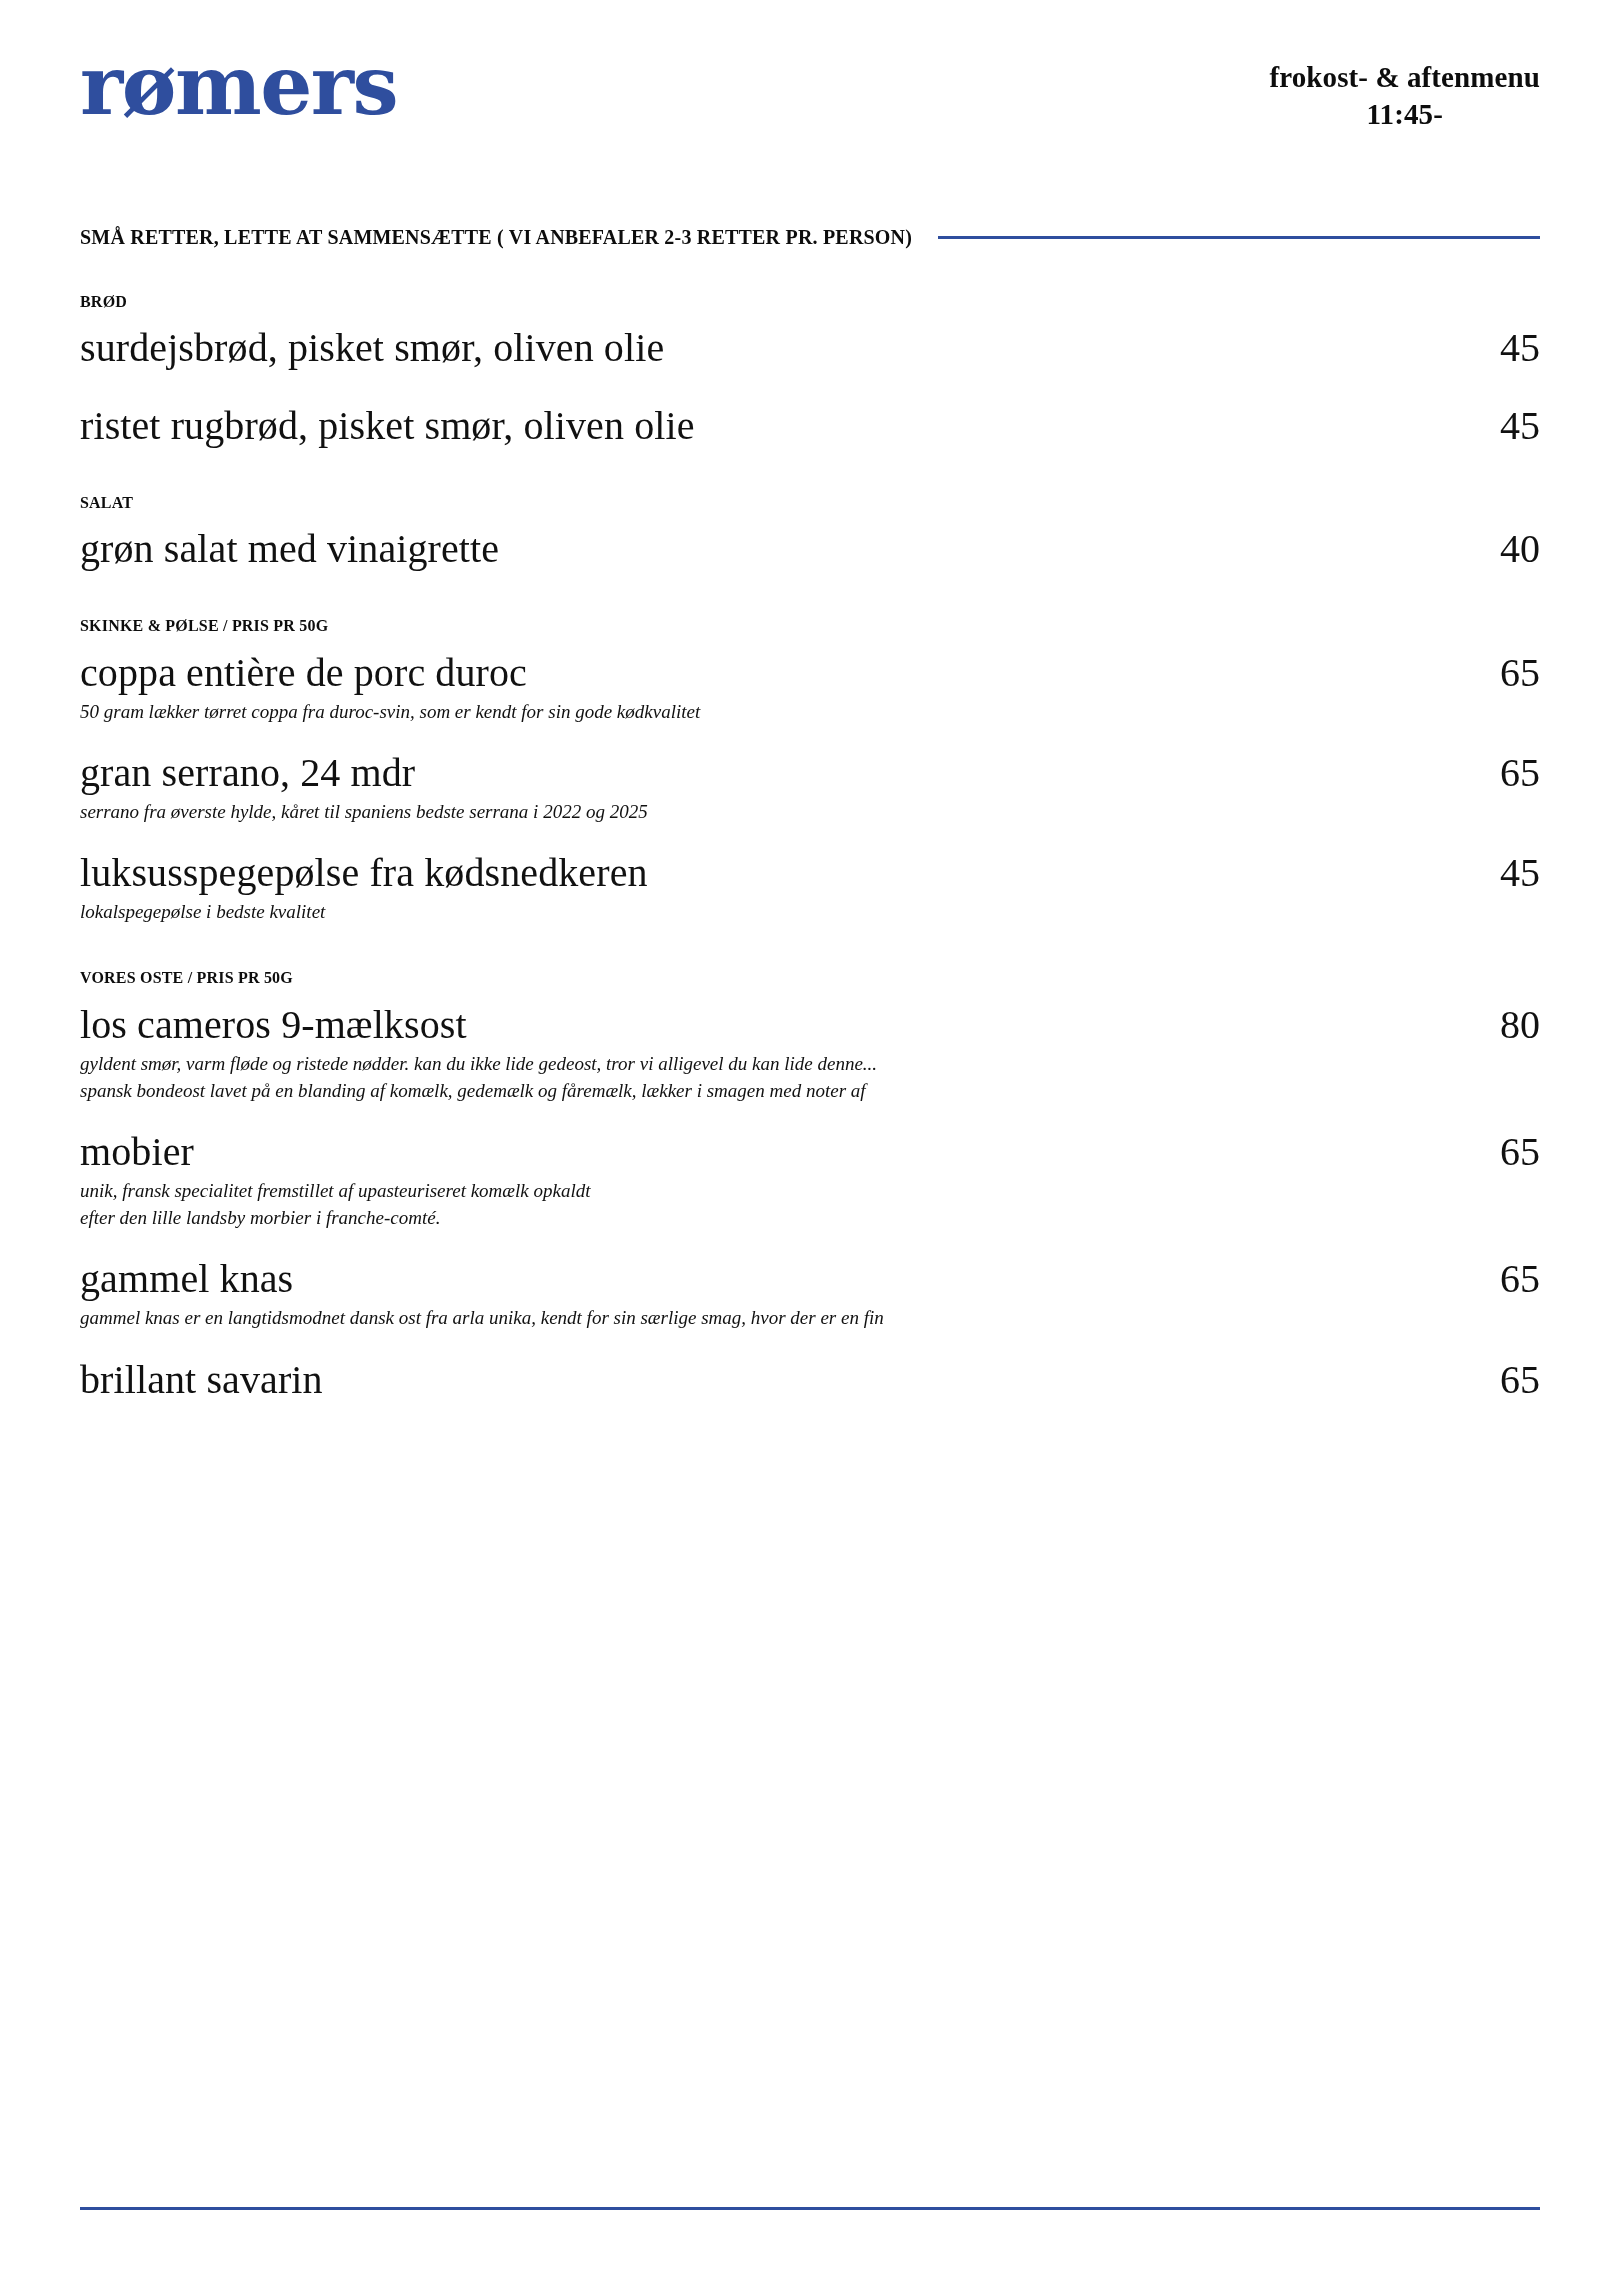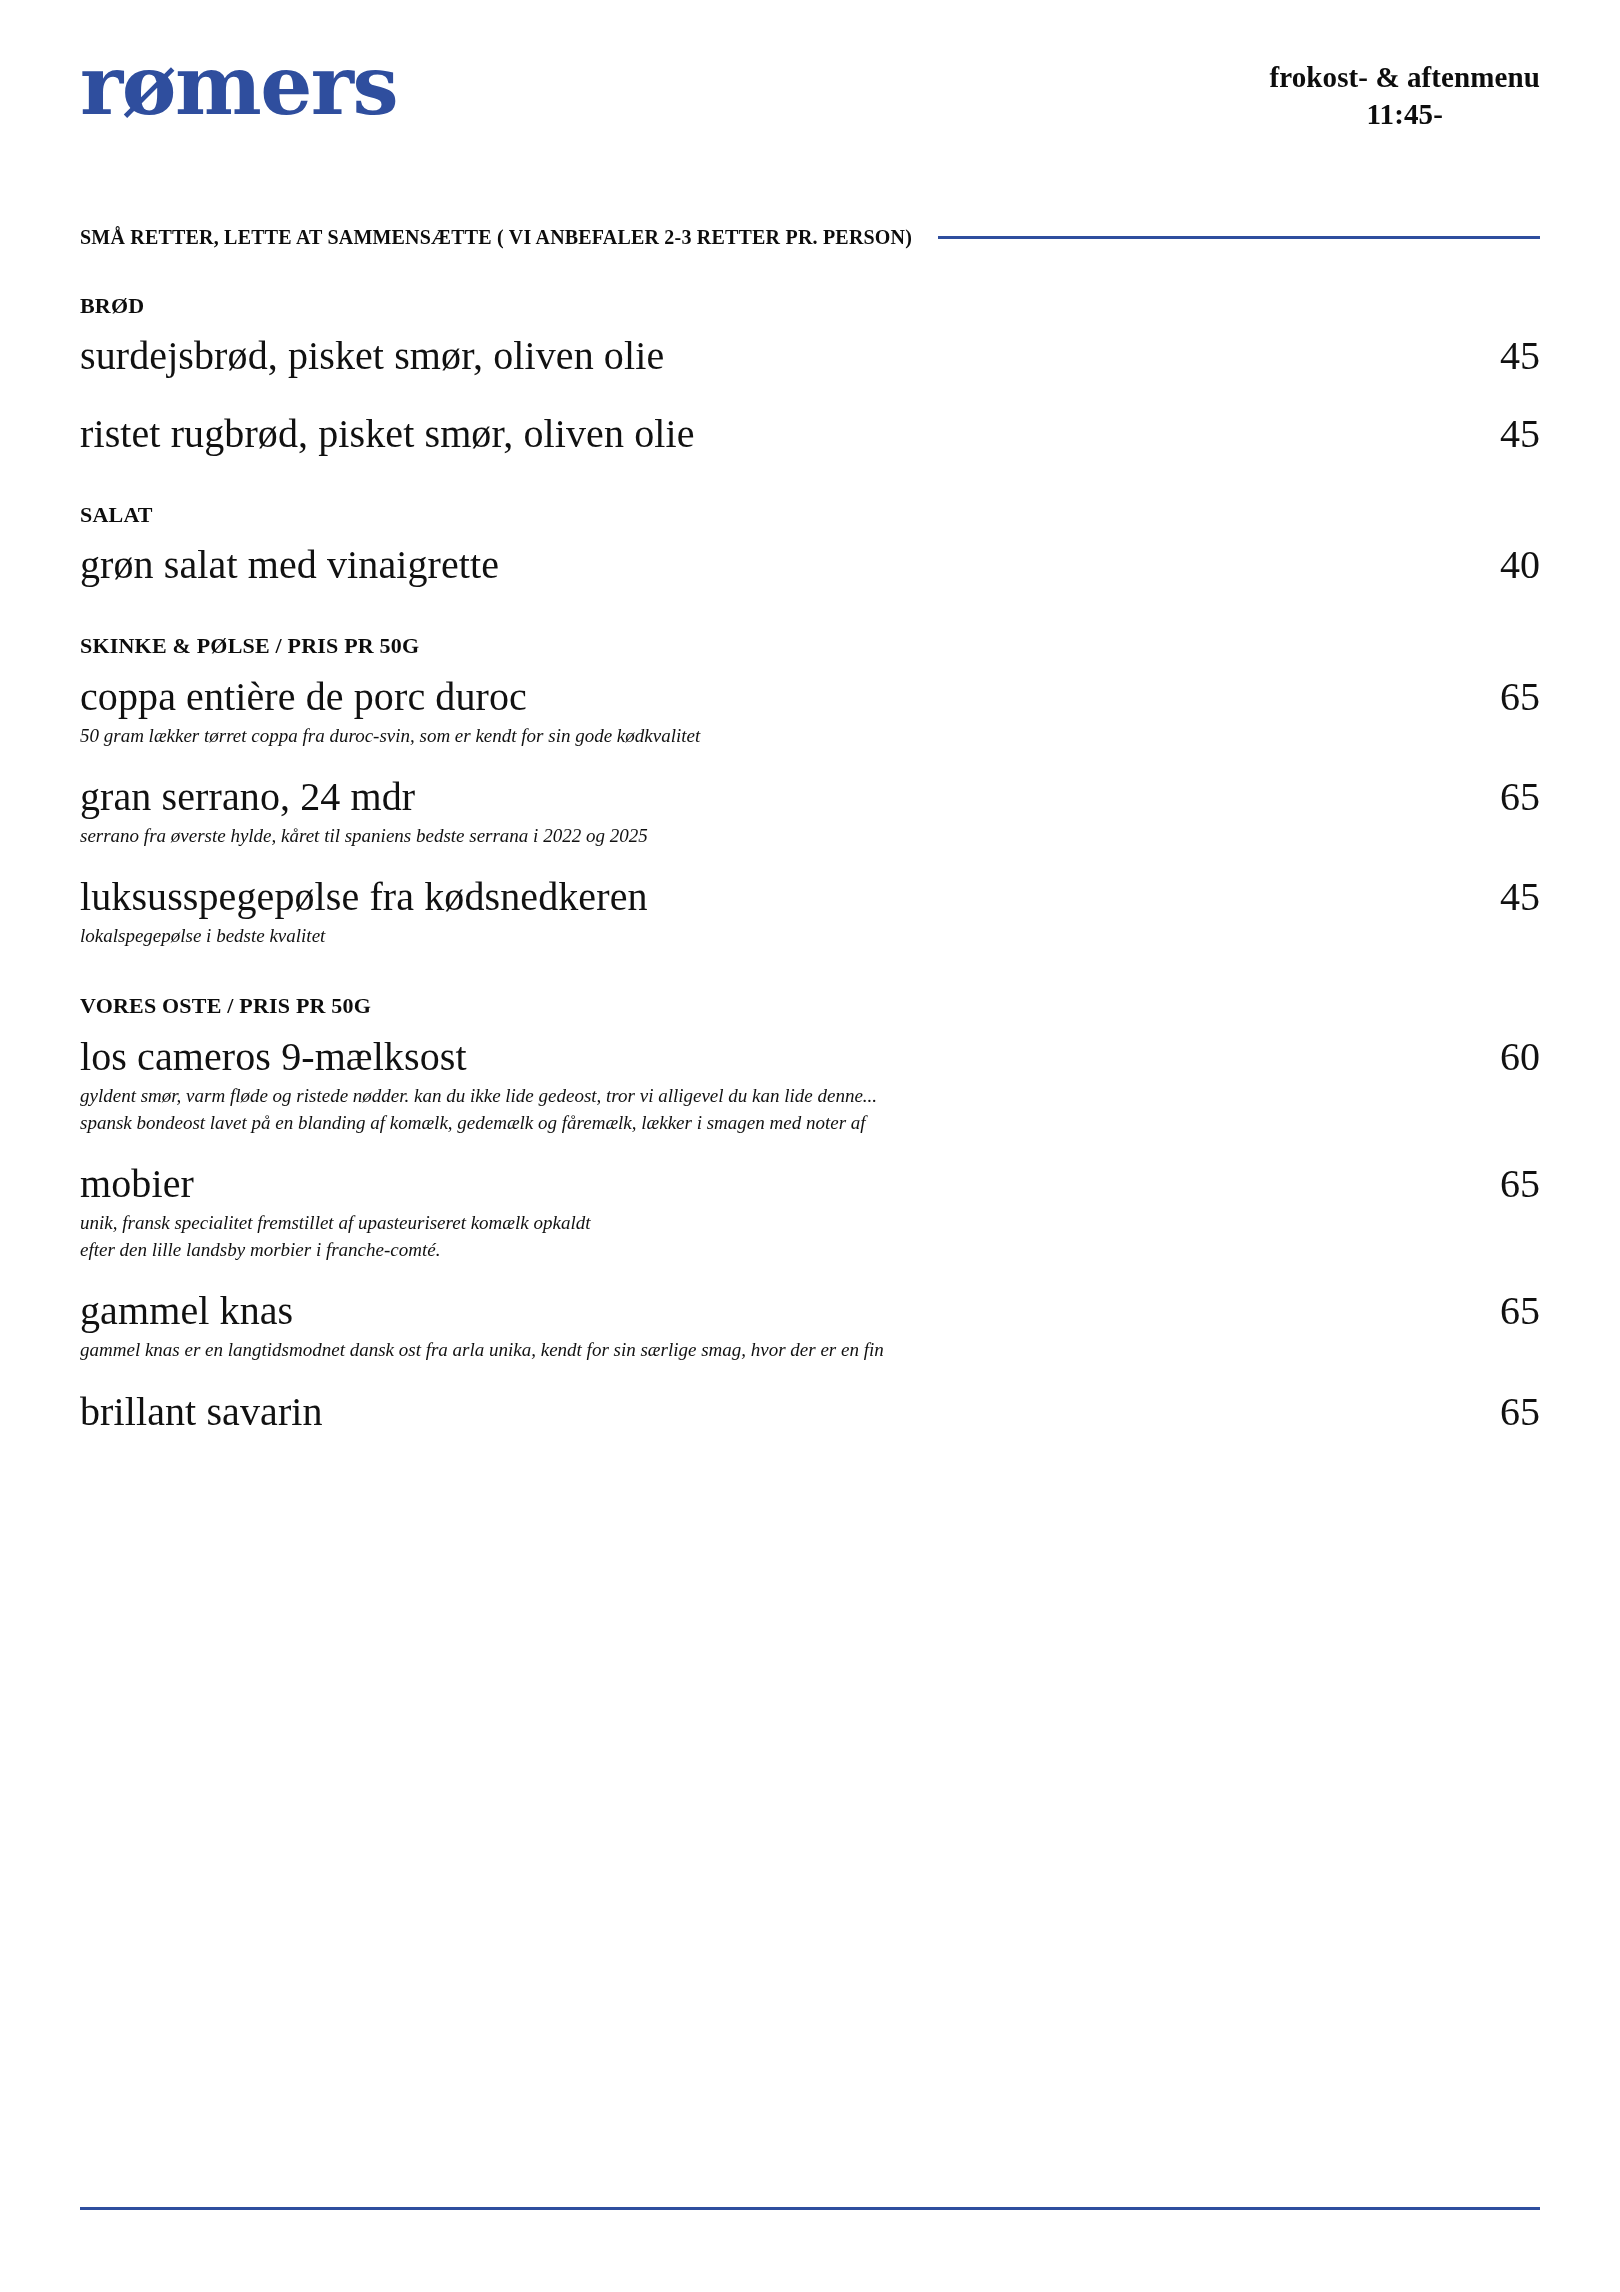--- a/index.html
+++ b/index.html
@@ -73,21 +73,21 @@
     margin-left: 25.5px;
   }
 
   
   .section {
     margin-top: 43px;
   }
 
   .section-label {
     font-weight: 700;
-    font-size: 22px;
+    font-size: 16px;
     letter-spacing: 0.2px;
     color: #0d0d0d;
     margin-bottom: 11.8px;
     white-space: nowrap;
   }
 
   .item { margin-top: 13.7px; }
   .item:first-of-type { margin-top: 0; }
 
   .item-row {
@@ -205,21 +205,21 @@
           <div class="item-desc">
             <span class="dline">lokalspegepølse i bedste kvalitet</span>
           </div>
         </div>
       </div>
       <div class="section">
         <div class="section-label">VORES OSTE  / PRIS PR 50G</div>
         <div class="item">
           <div class="item-row">
             <div class="item-name">los cameros 9-mælksost</div>
-            <div class="item-price">60</div>
+            <div class="item-price">80</div>
           </div>
           <div class="item-desc">
             <span class="dline">gyldent smør, varm fløde og ristede nødder. kan du ikke lide gedeost, tror vi alligevel du kan lide denne...</span>
             <span class="dline">spansk bondeost lavet på en blanding af komælk, gedemælk og fåremælk, lækker i smagen med noter af</span>
           </div>
         </div>
         <div class="item gap-md">
           <div class="item-row">
             <div class="item-name">mobier</div>
             <div class="item-price">65</div>

